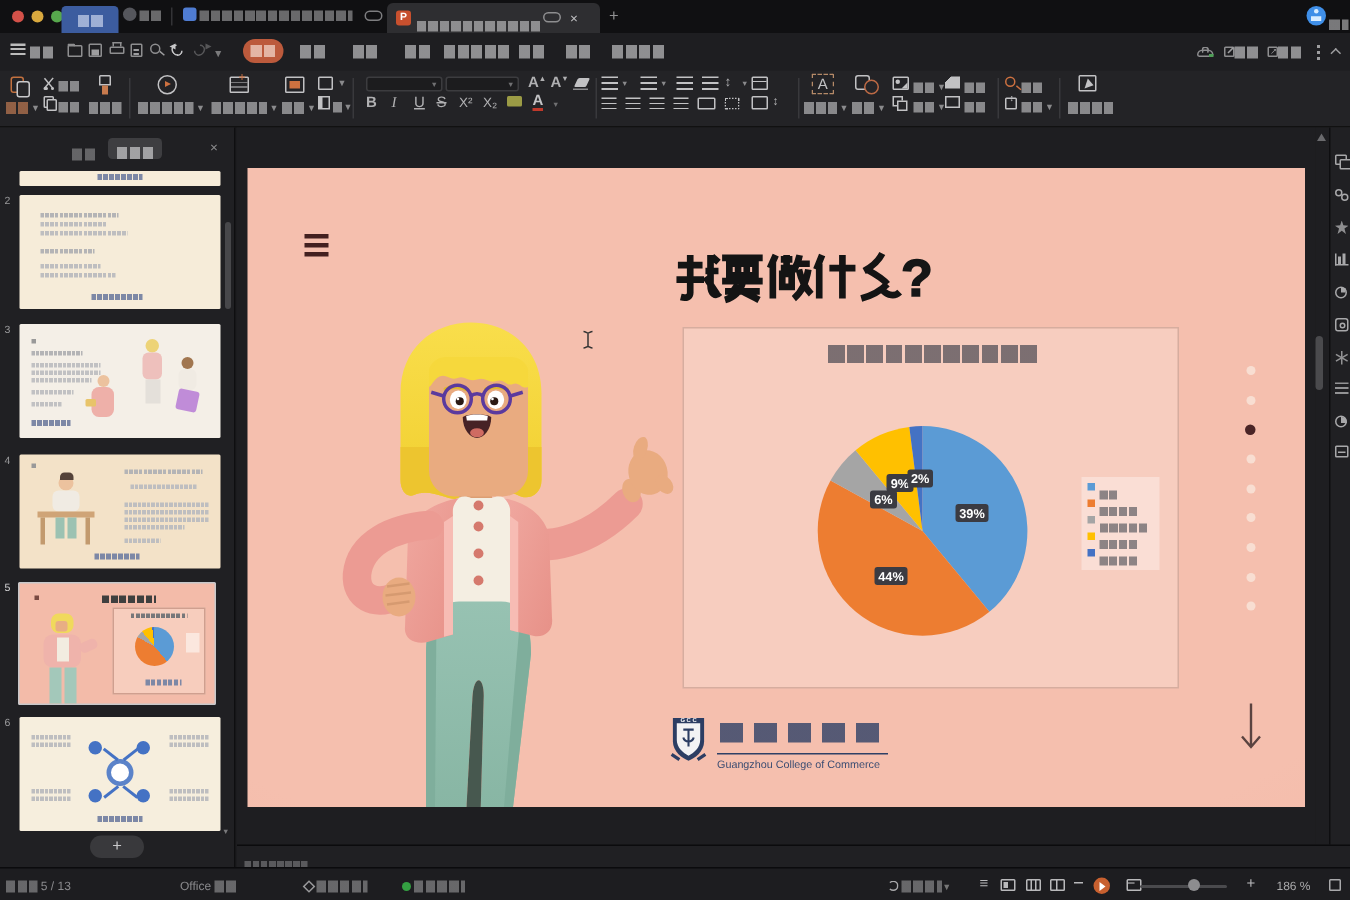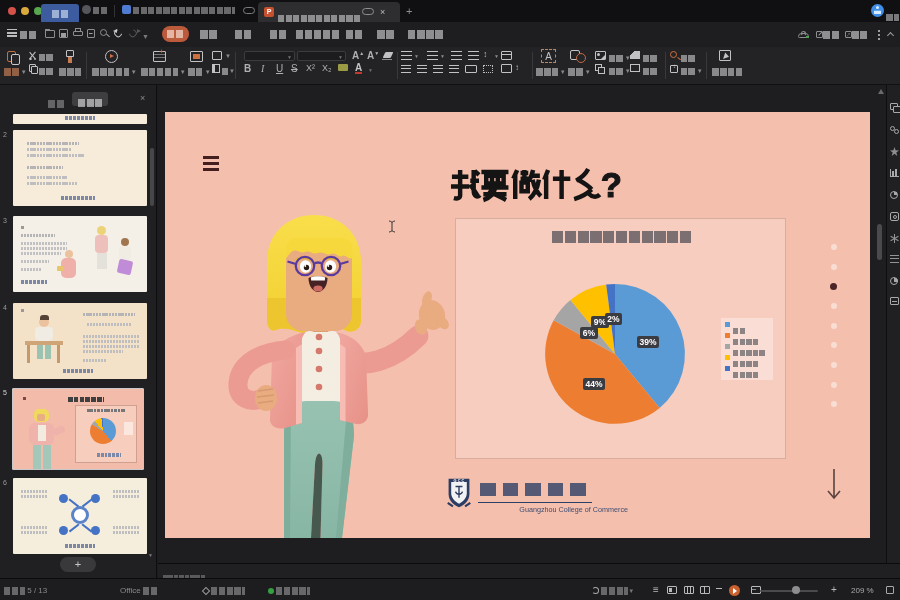--- a/index.html
+++ b/index.html
@@ -356,21 +356,21 @@
 
   <svg class="abs" style="left:281px;top:364px;" width="26" height="33" viewBox="0 0 30 36">
     <path d="M3,2 H27 V20 C27,28 20,33 15,35 C10,33 3,28 3,20 Z" fill="#2c3d63"></path>
     <path d="M6,6 H24 V19 C24,25 19,29 15,31 C11,29 6,25 6,19 Z" fill="#f2f2f4"></path>
     <text x="15" y="5.5" font-size="4.5" fill="#fff" text-anchor="middle" font-weight="bold" font-family="Liberation Sans">G C C</text>
     <path d="M11,11 L19,11 M15,11 V24 M11,17 C12,21 18,21 19,17" stroke="#2c3d63" stroke-width="1.6" fill="none"></path>
     <path d="M2,30 L8,34 M28,30 L22,34" stroke="#2c3d63" stroke-width="2.5"></path>
   </svg>
   <div class="abs" style="left:315px;top:368px;"><span class="zh" style="width:110px;height:13px;background:repeating-linear-gradient(90deg,#2e4066 0 15.5px,transparent 15.5px 22.6px);opacity:0.8;"></span></div>
   <div class="abs" style="left:313px;top:390px;width:114px;height:1px;background:#2e4066;"></div>
-  <div class="abs" style="left:313px;top:393px;width:150px;color:#3c4d72;font-size:7.2px;white-space:nowrap;text-align:right;">Guangzhou College of Commerce</div>
+  <div class="abs" style="left:313px;top:393px;width:150px;color:#3c4d72;font-size:7.2px;white-space:nowrap;">Guangzhou College of Commerce</div>
 
   <div class="abs" style="left:666px;top:132px;width:6px;height:6px;border-radius:50%;background:#f8ded2;"></div>
   <div class="abs" style="left:666px;top:151.5px;width:6px;height:6px;border-radius:50%;background:#f8ded2;"></div>
   <div class="abs" style="left:665px;top:170.5px;width:7px;height:7px;border-radius:50%;background:#4a2426;"></div>
   <div class="abs" style="left:666px;top:190.5px;width:6px;height:6px;border-radius:50%;background:#f8ded2;"></div>
   <div class="abs" style="left:666px;top:210.5px;width:6px;height:6px;border-radius:50%;background:#f8ded2;"></div>
   <div class="abs" style="left:666px;top:230px;width:6px;height:6px;border-radius:50%;background:#f8ded2;"></div>
   <div class="abs" style="left:666px;top:249.5px;width:6px;height:6px;border-radius:50%;background:#f8ded2;"></div>
   <div class="abs" style="left:666px;top:269.5px;width:6px;height:6px;border-radius:50%;background:#f8ded2;"></div>
   <div class="abs" style="left:666px;top:288.5px;width:6px;height:6px;border-radius:50%;background:#f8ded2;"></div>
@@ -493,15 +493,15 @@
   <div class="abs" style="left:700px;top:7px;width:10px;height:8px;border:1px solid #b9b9bb;border-radius:1px;"></div>
   <div class="abs" style="left:704px;top:7px;width:1px;height:8px;background:#b9b9bb;"></div>
   <div class="abs" style="left:751px;top:7px;width:10px;height:8px;border:1px solid #b9b9bb;border-radius:1px;"></div>
   <div class="abs" style="left:716px;top:9px;width:6px;height:1px;background:#b9b9bb;"></div>
   <div class="abs" style="left:729px;top:6px;width:11px;height:11px;border-radius:50%;background:#c8602f;"></div>
   <div class="abs" style="left:733px;top:8.5px;width:0;height:0;border-left:4px solid #fff;border-top:3px solid transparent;border-bottom:3px solid transparent;"></div>
   <div class="sbt" style="left:751px;color:#b9b9bb;font-size:10px;top:6px;">−</div>
   <div class="abs" style="left:760px;top:10.5px;width:58px;height:2px;border-radius:1px;background:#4a4a4d;"></div>
   <div class="abs" style="left:792px;top:7px;width:8px;height:8px;border-radius:50%;background:#8d8d8f;"></div>
   <div class="sbt" style="left:831px;color:#b9b9bb;font-size:10px;top:6px;">+</div>
-  <div class="sbt" style="left:851px;color:#a9a9ab;">209 %</div>
+  <div class="sbt" style="left:851px;color:#a9a9ab;">186 %</div>
   <div class="abs" style="left:886px;top:7px;width:8px;height:8px;border:1px solid #a9a9ab;border-radius:1px;"></div>
 </div>
 
 </body></html>

